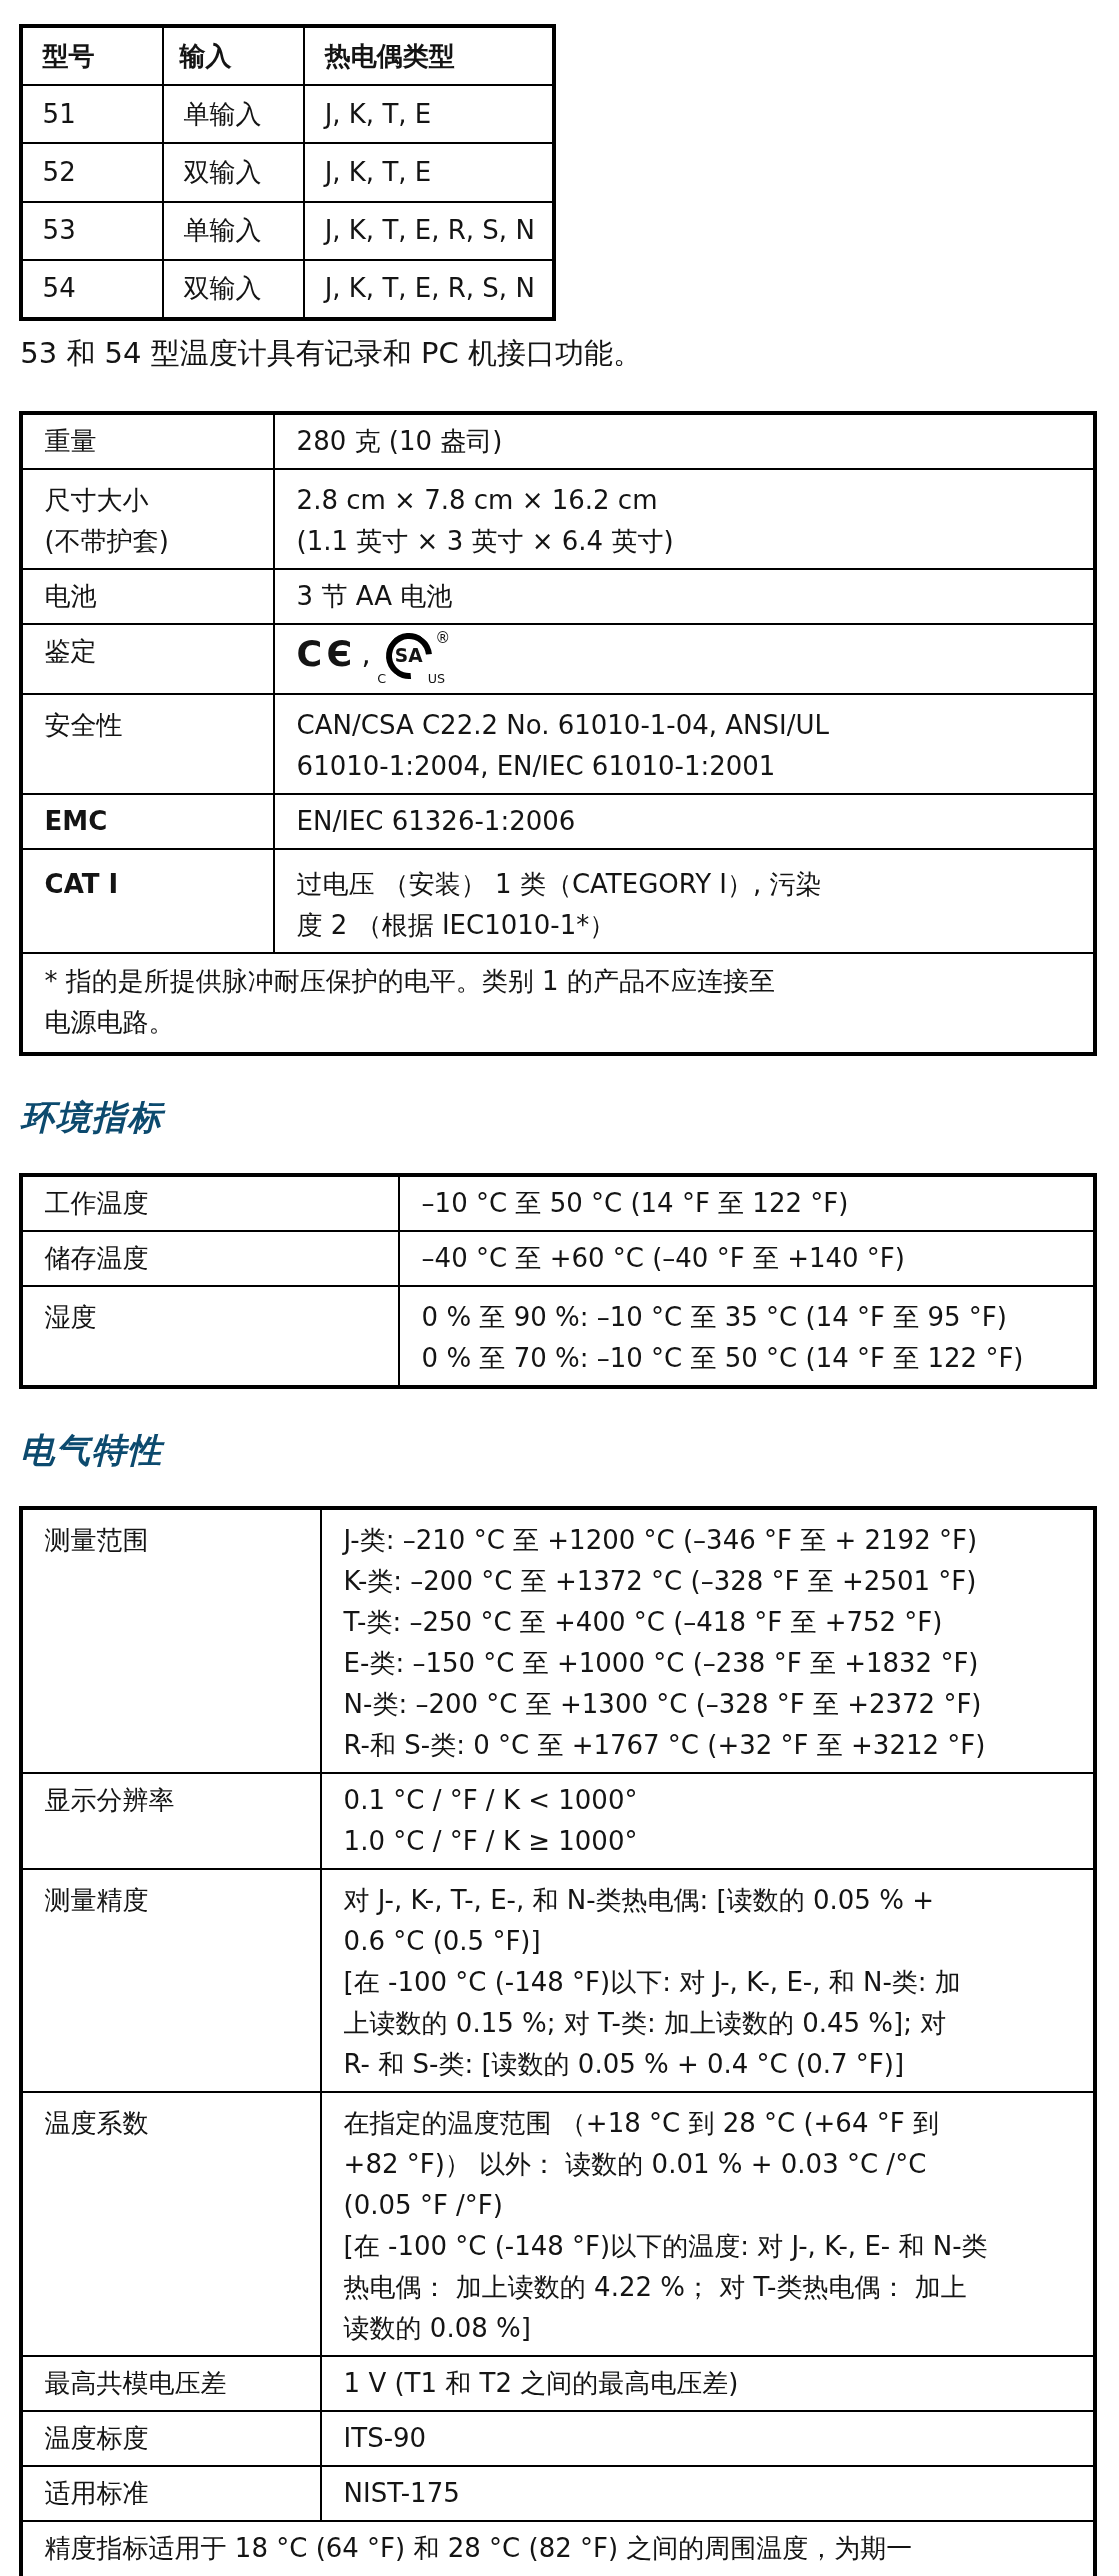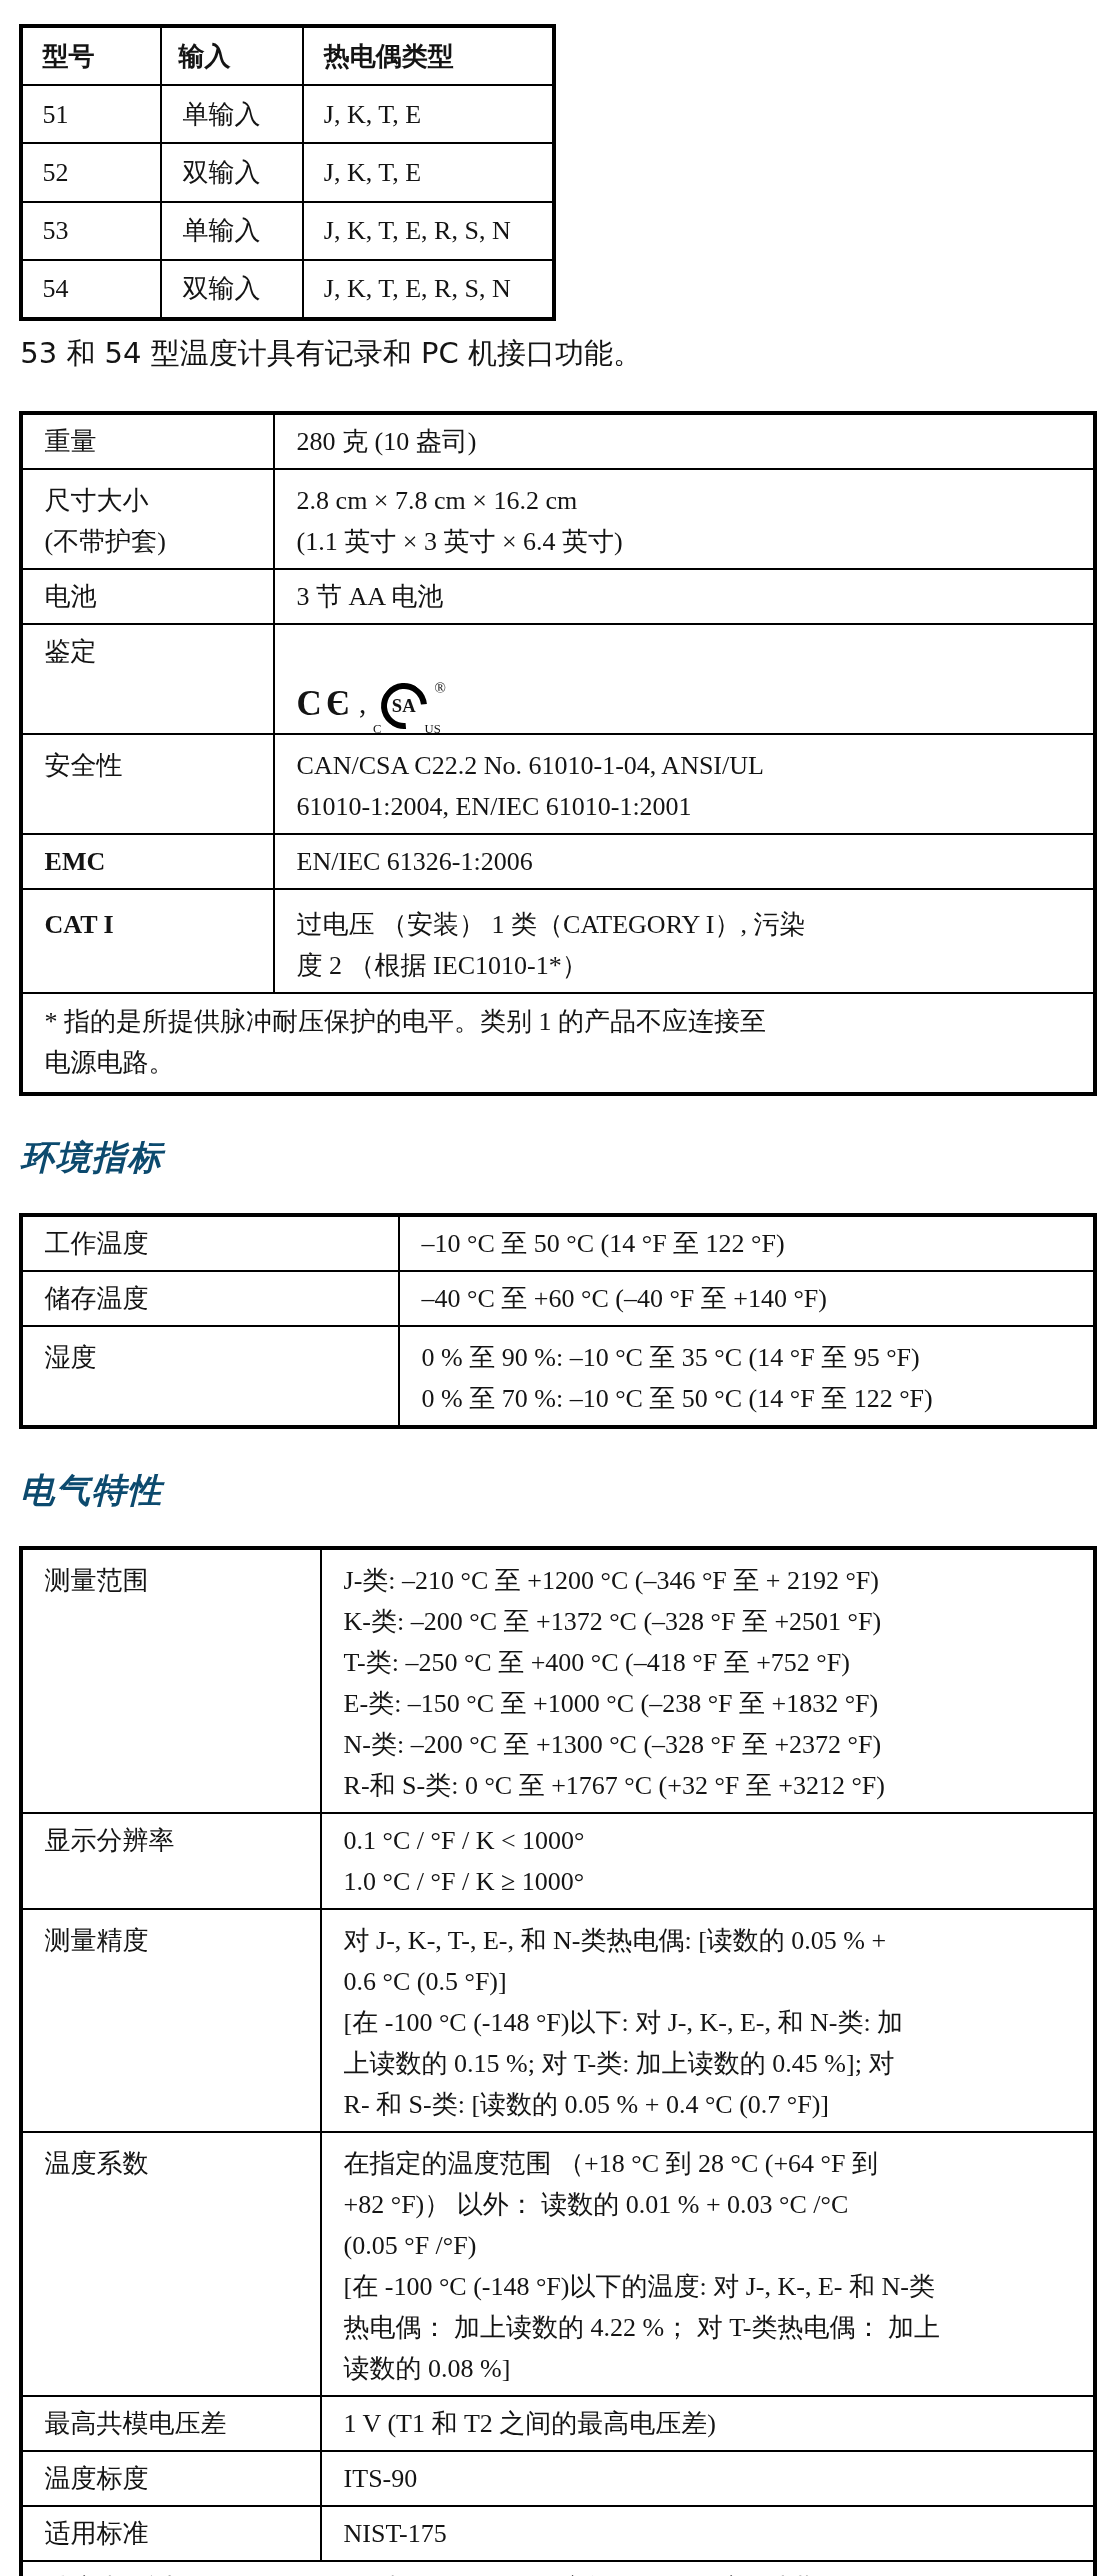--- a/index.html
+++ b/index.html
@@ -5,21 +5,21 @@
   html,body{margin:0;padding:0;background:#fff;}
   body{
     width:1120px;
     font-family:"DejaVu Sans","Liberation Sans",sans-serif;
     color:#141414;
     -webkit-font-smoothing:antialiased;
   }
   .page{padding:24px 20px 25px 18.6px;}
 
   .tbl-wrap{border:2.5px solid #000;margin:0;}
-  table{border-collapse:collapse;width:100%;font-family:Liberation Serif, serif;}
+  table{border-collapse:collapse;width:100%;}
   td{border:2.5px solid #000;vertical-align:top;
      font-size:26px;line-height:41px;padding:6px 15px 6px 22px;}
 
   
   .model-wrap{width:533px;}
   .model-tbl .c1{width:127px;}
   .model-tbl .c2{width:133px;padding-left:16px;}
   .model-tbl .c3{width:266px;}
   .model-tbl td{padding:7.6px 12px 7.6px 20px;}
   .hdr{font-weight:bold;}
@@ -39,21 +39,21 @@
   .heading{
     color:#0c4a6e;
     font-size:34px;
     font-weight:bold;
     font-style:italic;
     margin:39px 0 32px 1.7px;
     letter-spacing:1.7px;
   }
 
   
-  .cert{display:flex;align-items:flex-end;gap:5px;height:56px;margin-top:40px;}
+  .cert{display:flex;align-items:flex-start;gap:5px;height:56px;}
   .ce{font-size:35px;font-weight:bold;letter-spacing:4.2px;line-height:47px;}
   .cert-comma{font-size:29px;line-height:47px;}
   .csa-wrap{position:relative;display:inline-block;margin-left:10px;top:1.7px;}
   .csa-ring{
     display:inline-flex;width:34px;height:34px;
     border:6.8px solid #000;border-right-color:transparent;
     border-radius:50%;align-items:center;justify-content:center;
     transform:rotate(40deg);
   }
   .csa-sa{transform:rotate(-40deg);font-weight:bold;font-size:18.6px;line-height:18.6px;letter-spacing:0;}

